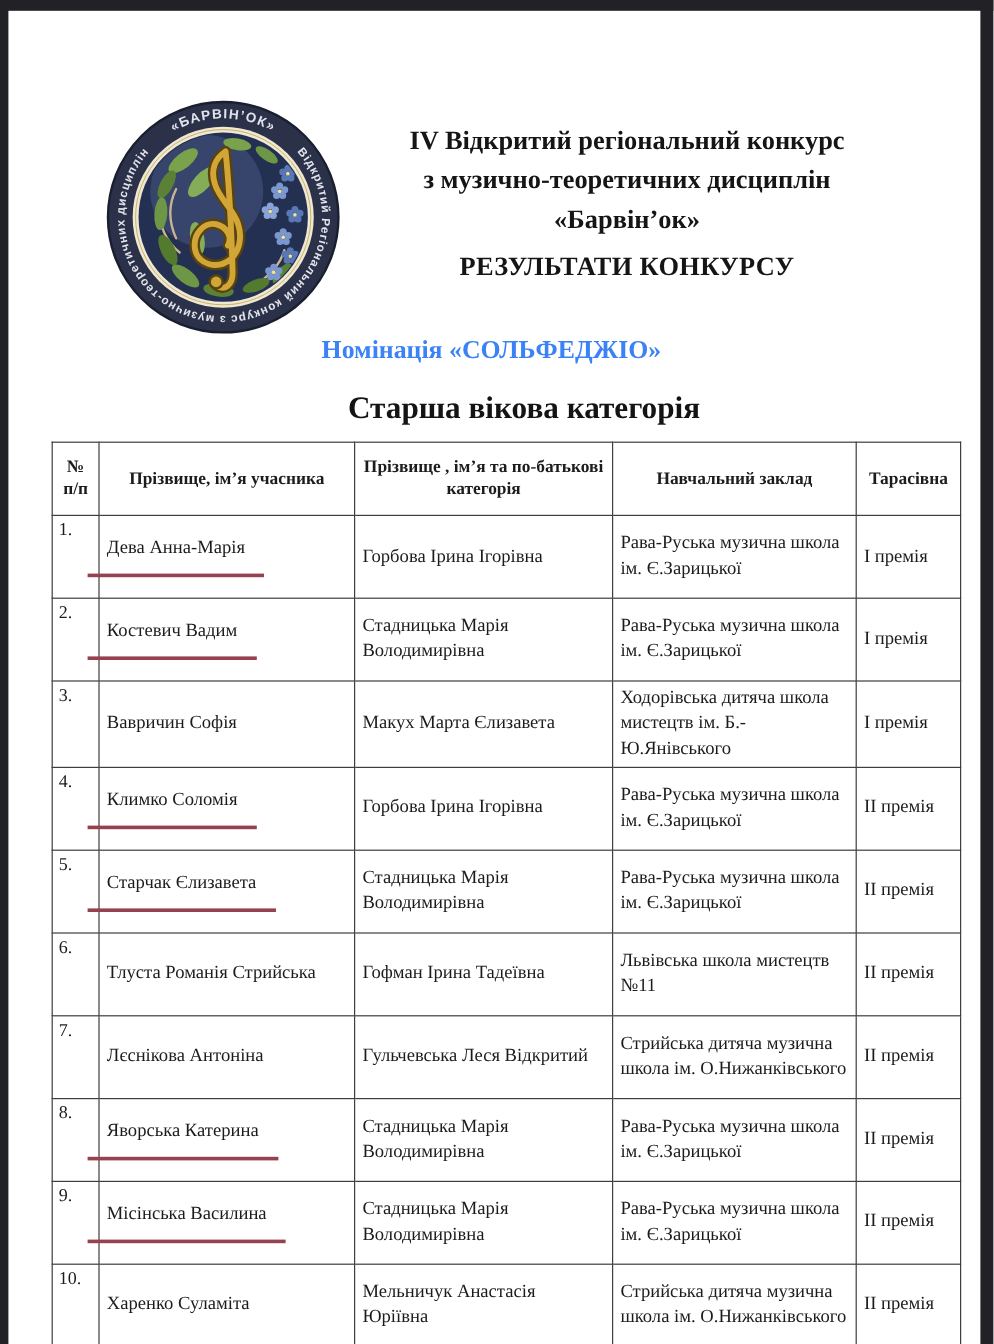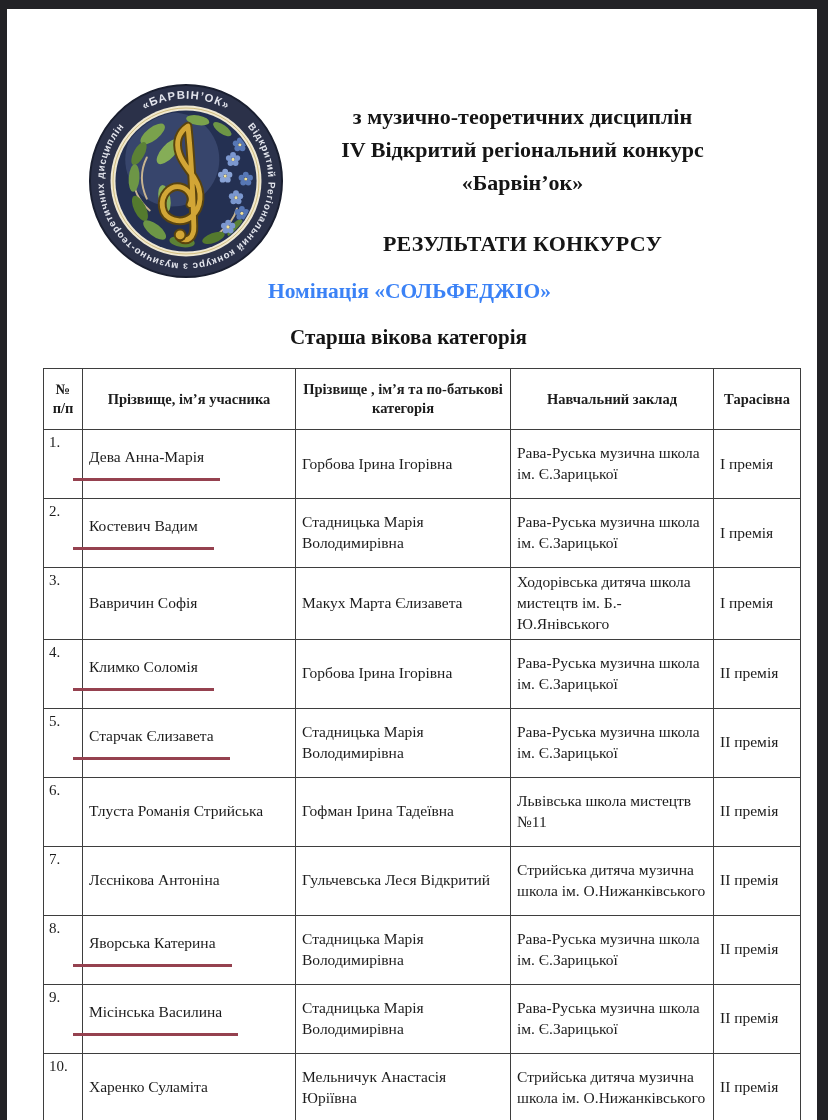--- a/index.html
+++ b/index.html
@@ -13,24 +13,24 @@
   .frame-top   { position:absolute; top:0; left:0; width:828px; height:9px;  background:#222226; z-index:5; }
   .frame-left  { position:absolute; top:0; left:0; width:7px;  height:1120px; background:#222226; z-index:5; }
   .frame-right { position:absolute; top:0; right:0; width:11px; height:1120px; background:#222226; z-index:5; }
 
   .logo { position:absolute; left:88px; top:83px; width:196px; height:196px; }
 
   .title-block {
     position:absolute; left:295px; top:100px; width:455px;
     text-align:center; font-weight:bold; font-size:22px; line-height:33px; color:#151515;
   }
-  .results-heading { margin-top:28px; letter-spacing:0.3px; }
+  .results-heading { margin-top:6px; letter-spacing:0.3px; }
 
   .nomination { position:absolute; left:268px; top:279px; font-size:21.5px; font-weight:bold; color:#3b82f6; }
-  .category   { position:absolute; left:290px; top:325px; font-size:21px;  font-weight:bold; color:#141414; }
+  .category   { position:absolute; left:290px; top:325px; font-size:26px;  font-weight:bold; color:#141414; }
 
   table.results {
     position:absolute; left:43px; top:368px; width:757px;
     border-collapse:collapse; table-layout:fixed; color:#1c1c1c;
   }
   .results th, .results td { border:1.5px solid #3e3e3e; }
   .results th {
     font-size:14.5px; font-weight:bold; height:54px;
     padding:3px 6px; text-align:center; vertical-align:middle; line-height:1.3;
   }
@@ -121,22 +121,22 @@
       <text font-size="11.5" letter-spacing="1.2">
         <textPath href="#arcTop" startOffset="50%" text-anchor="middle">«БАРВІН’ОК»</textPath>
       </text>
       <text font-size="10" letter-spacing="0.8">
         <textPath href="#arcRound" startOffset="50%" text-anchor="middle">Відкритий Регіональний конкурс з музично-теоретичних дисциплін</textPath>
       </text>
     </g>
   </svg>
 
   <div class="title-block">
+    <div>IV Відкритий регіональний конкурс</div>
     <div>з музично-теоретичних дисциплін</div>
-    <div>IV Відкритий регіональний конкурс</div>
     <div>«Барвін’ок»</div>
     <div class="results-heading">РЕЗУЛЬТАТИ КОНКУРСУ</div>
   </div>
 
   <div class="nomination">Номінація «СОЛЬФЕДЖІО»</div>
   <div class="category">Старша вікова категорія</div>
 
   <table class="results">
     <colgroup>
       <col style="width:39px">

